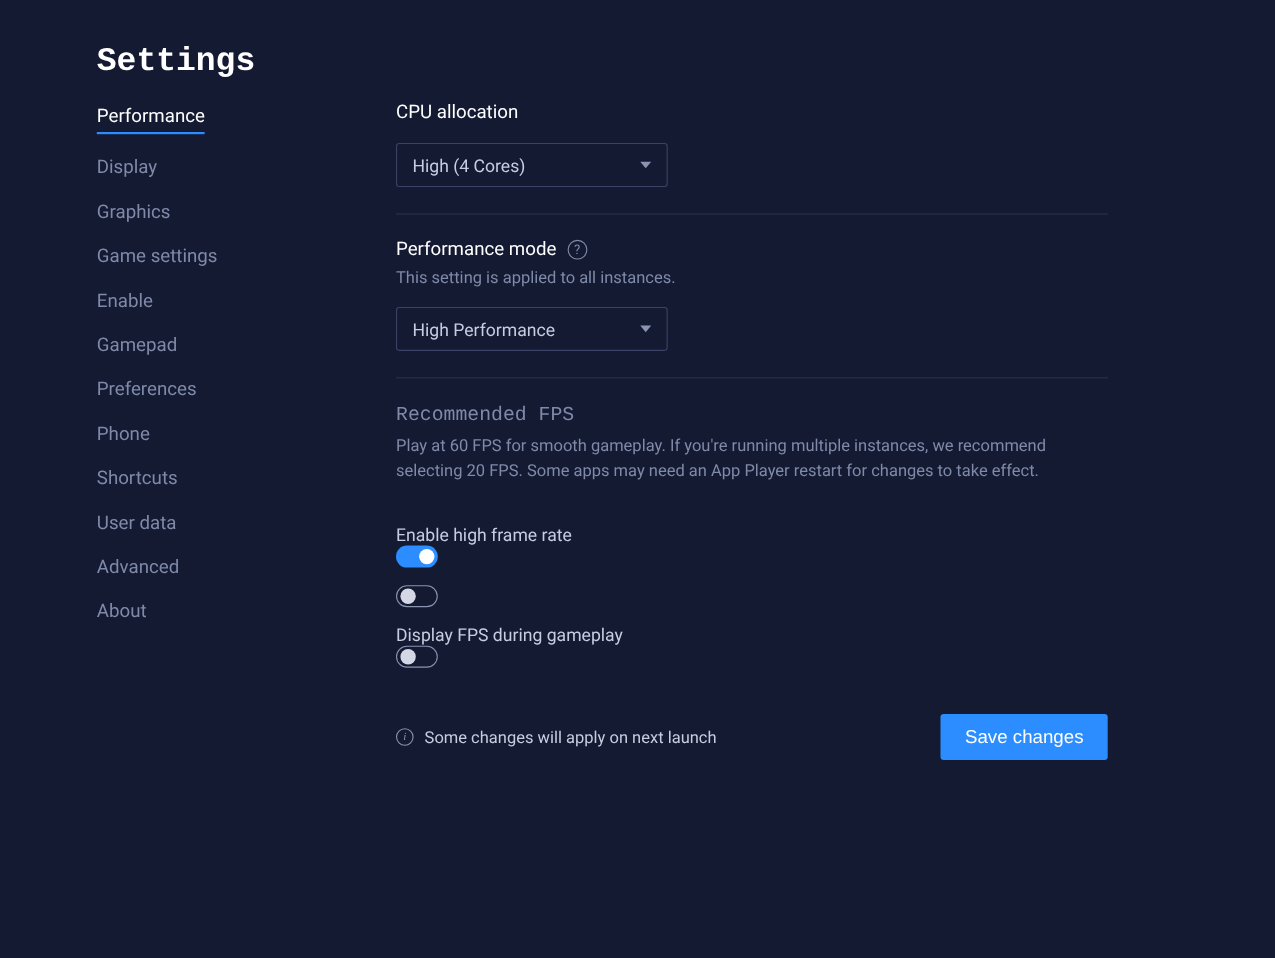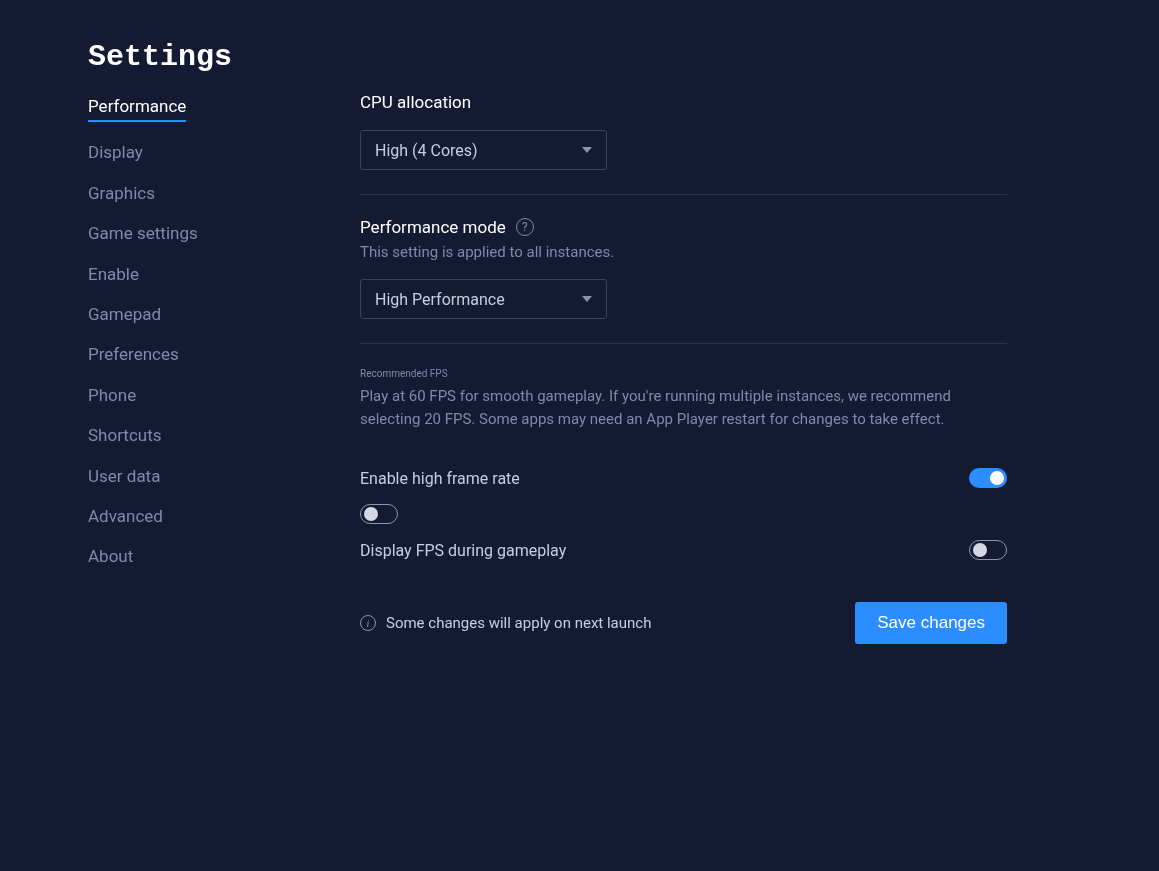--- a/index.html
+++ b/index.html
@@ -130,36 +130,37 @@
     box-shadow: 0 0 8px rgba(43,141,255,0.8);
   }
   .slider-ends {
     display: flex;
     justify-content: space-between;
     font-size: 15px;
     color: #c7cde0;
     padding: 0 2px;
   }
   .rec-title {
-    font-size: 10px;
+    font-size: 18px;
     color: #7f8aa8;
     margin-top: 24px;
     margin-bottom: 6px;
+    font-family: Liberation Mono, monospace;
   }
   .rec-text {
     font-size: 15px;
     color: #7f8aa8;
     line-height: 1.5;
     margin-bottom: 30px;
   }
   .toggle-row {
     display: flex;
     justify-content: space-between;
-    align-items: center;
     padding: 8px 0;
+    flex-direction: column;
   }
   .toggle-label {
     font-size: 16px;
     color: #c7cde0;
   }
   .toggle {
     width: 38px; height: 20px;
     border-radius: 10px;
     position: relative;
     cursor: pointer;

